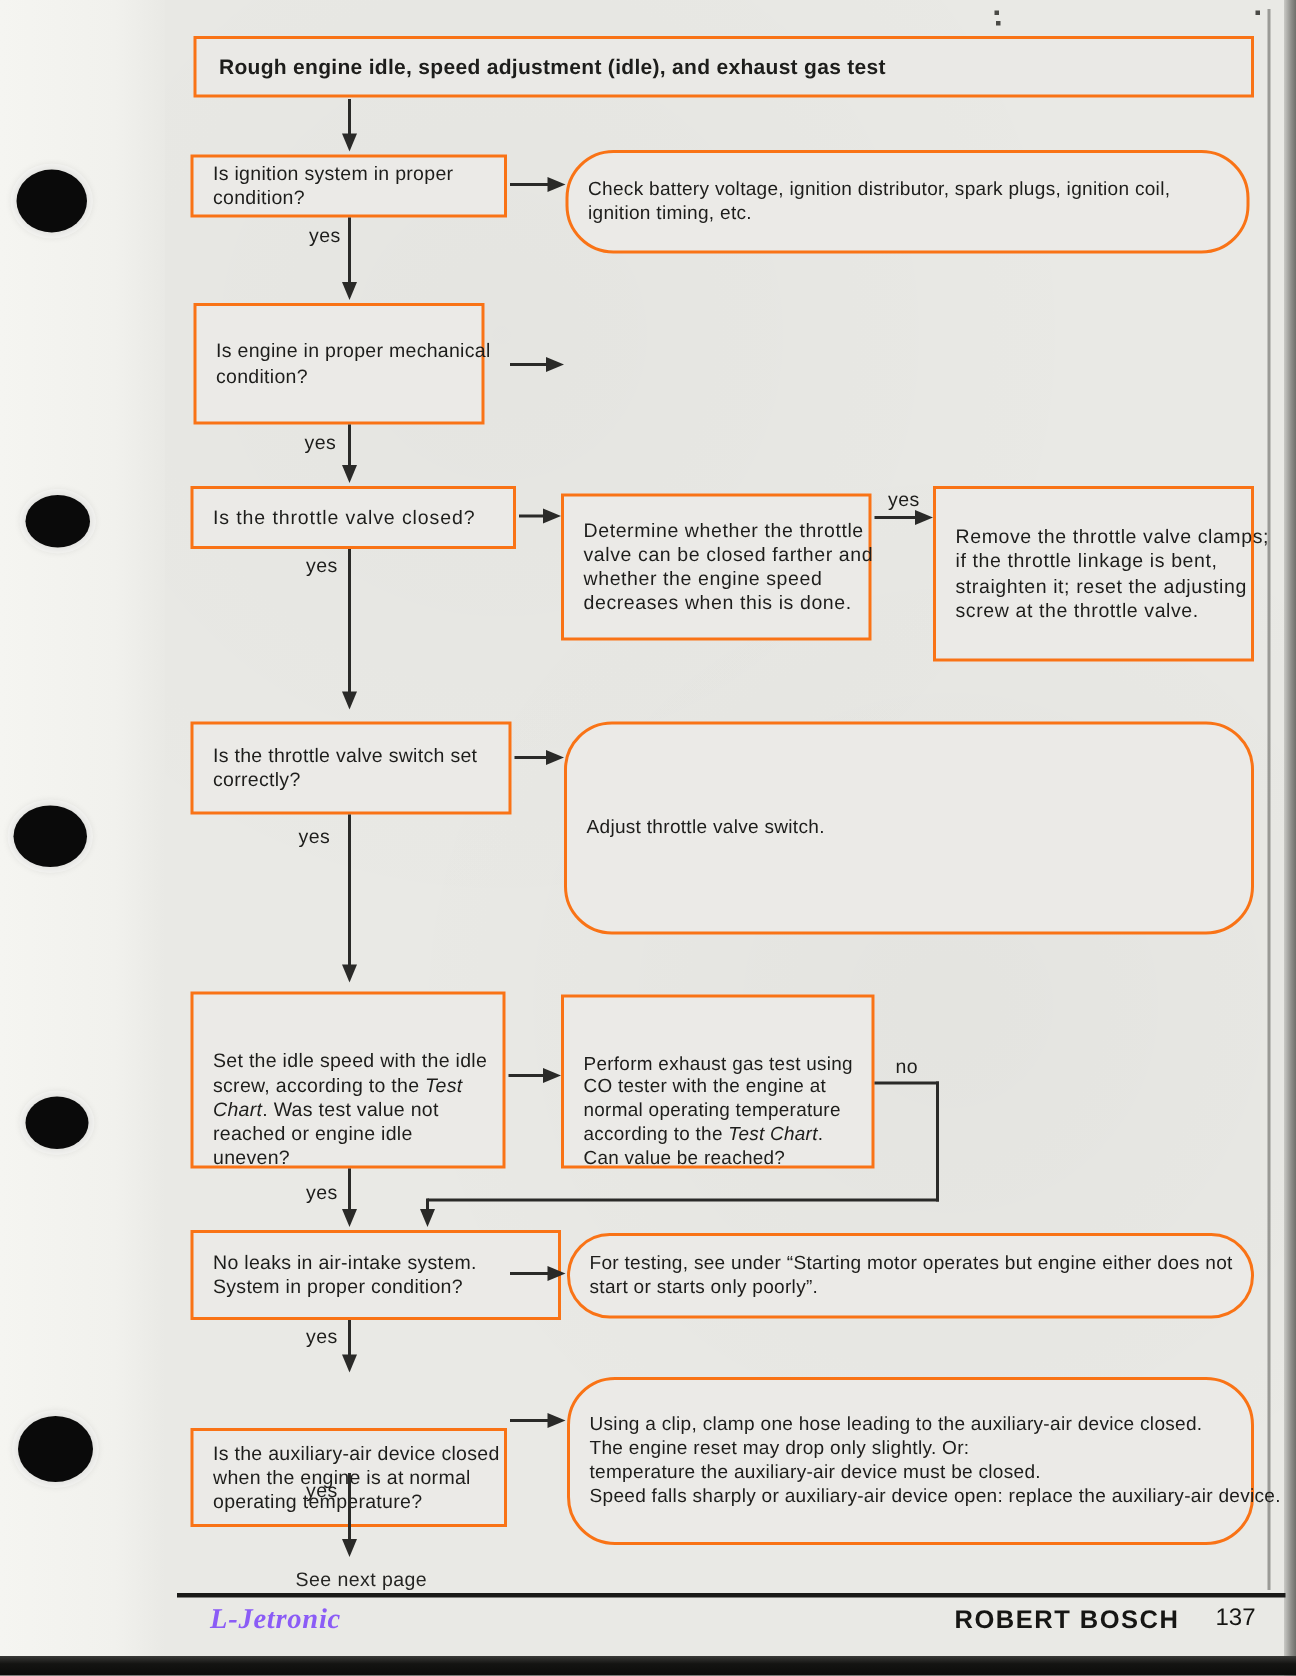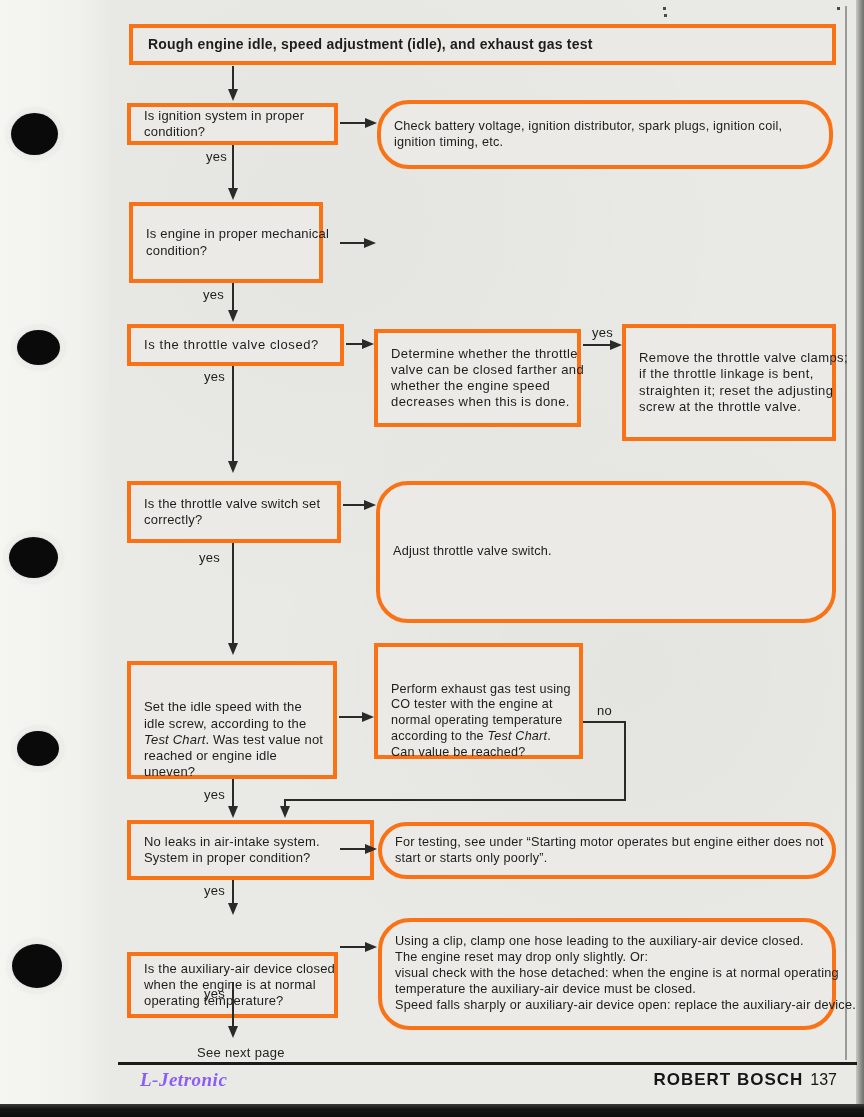--- a/index.html
+++ b/index.html
@@ -32,21 +32,21 @@
     position:absolute;left:0;top:1104px;width:864px;height:13px;
     background:linear-gradient(180deg,#3a3a38 0%,#141412 40%,#0c0c0a 100%);
   }
   .hole{
     position:absolute;background:#0a0a0a;border-radius:50%;
     box-shadow:0 0 0 4px rgba(255,255,255,0.35), 0 0 6px 2px rgba(0,0,0,0.15);
   }
   .speck{position:absolute;background:#4a4a46;}
   .fbox{
     position:absolute;box-sizing:border-box;
-    border:4px solid #f97316;background:#ebeae7;
+    border:2px solid #f97316;background:#ebeae7;
     display:flex;flex-direction:column;justify-content:center;
     padding:6px 8px 6px 13px;
     font-size:13px;line-height:1.25;color:#1d1d1b;letter-spacing:0.2px;
   }
   .fbox .ln{display:block;white-space:nowrap;}
   .abox{font-size:12.7px;border-radius:32px;}
   .title-box{
     justify-content:center;font-weight:bold;font-size:14px;letter-spacing:0.2px;
     padding-left:15px;background:#eae9e6;
   }
@@ -61,21 +61,21 @@
     border-left:12px solid #2a2a28;}
   .lbl{position:absolute;font-size:13px;color:#1d1d1b;letter-spacing:0.3px;}
   .note{position:absolute;font-size:13px;color:#242422;letter-spacing:0.3px;}
   .footer-rule{position:absolute;left:118px;top:1062px;width:739px;height:3px;background:#1a1a18;}
   .footer-series{
     position:absolute;left:140px;top:1069px;
     font-family:"Liberation Serif","DejaVu Serif",serif;
     font-style:italic;font-weight:bold;font-size:19px;color:#8b5cf6;letter-spacing:0.5px;
   }
   .footer-right{
-    position:absolute;right:27px;top:1070px;display:flex;align-items:center;gap:7px;
+    position:absolute;right:27px;top:1070px;display:flex;align-items:flex-start;gap:24px;
     color:#161614;
   }
   .brand{font-weight:bold;font-size:17px;letter-spacing:1px;}
   .pageno{font-size:16px;}
   i{font-style:italic;}
 </style>
 </head>
 <body>
 
 <div id="page">
@@ -161,21 +161,21 @@
   </div>
   <div class="lbl" style="left:199px;top:550px;">yes</div>
   <div class="vline" style="left:232px;top:543px;height:101px;"></div>
   <div class="arr-d" style="left:228px;top:643px;"></div>
 
   <div class="fbox" style="left:127px;top:661px;width:210px;height:118px;">
     <div class="flowp"><span>Set the idle speed with the idle screw, according to the </span><i>Test Chart</i><span>. Was test value not reached or engine idle uneven?</span></div>
   </div>
   <div class="hline" style="left:339px;top:716px;width:24px;"></div>
   <div class="arr-r" style="left:362px;top:712px;"></div>
-  <div class="fbox" style="left:374px;top:643px;width:209px;height:116px;font-size:12.6px;">
+  <div class="fbox" style="left:374px;top:663px;width:209px;height:116px;font-size:12.6px;">
     <div class="flowp"><span>Perform exhaust gas test using CO tester with the engine at normal operating temperature according to the </span><i>Test Chart</i><span>.</span></div>
     <span class="ln">Can value be reached?</span>
   </div>
   <div class="lbl" style="left:597px;top:703px;">no</div>
   <div class="hline" style="left:583px;top:721px;width:43px;"></div>
   <div class="vline" style="left:624px;top:721px;height:80px;"></div>
   <div class="hline" style="left:285px;top:799px;width:341px;"></div>
   <div class="vline" style="left:284px;top:799px;height:8px;"></div>
   <div class="arr-d" style="left:280px;top:806px;"></div>
   <div class="lbl" style="left:204px;top:787px;">yes</div>
@@ -199,21 +199,20 @@
   <div class="fbox" style="left:127px;top:952px;width:211px;height:66px;">
     <span class="ln">Is the auxiliary-air device closed</span>
     <span class="ln">when the engine is at normal</span>
     <span class="ln">operating temperature?</span>
   </div>
   <div class="hline" style="left:340px;top:946px;width:26px;"></div>
   <div class="arr-r" style="left:365px;top:942px;"></div>
   <div class="fbox abox" style="left:378px;top:918px;width:458px;height:112px;">
     <span class="ln">Using a clip, clamp one hose leading to the auxiliary-air device closed.</span>
     <span class="ln">The engine reset may drop only slightly. Or:</span>
-    <span class="ln">visual check with the hose detached: when the engine is at normal operating</span>
     <span class="ln">temperature the auxiliary-air device must be closed.</span>
     <span class="ln">Speed falls sharply or auxiliary-air device open: replace the auxiliary-air device.</span>
   </div>
   <div class="lbl" style="left:204px;top:986px;">yes</div>
   <div class="vline" style="left:232px;top:982px;height:45px;"></div>
   <div class="arr-d" style="left:228px;top:1026px;"></div>
 
   <div class="note" style="left:197px;top:1045px;">See next page</div>
 
   <div class="footer-rule"></div>

